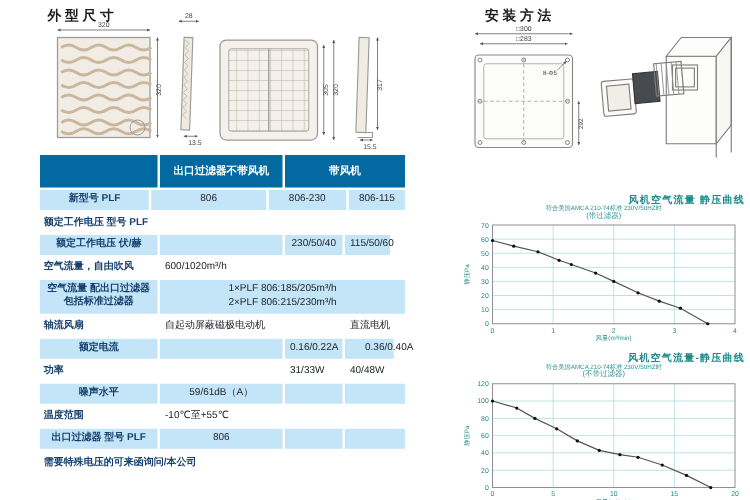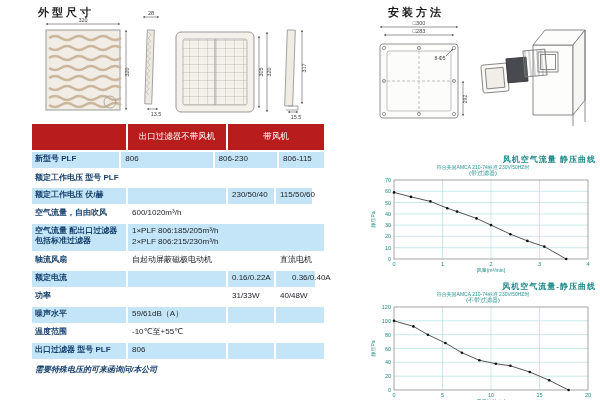--- a/index.html
+++ b/index.html
@@ -4,31 +4,31 @@
 <style>
   html,body{margin:0;padding:0;}
   body{width:600px;height:400px;background:#ffffff;font-family:"Liberation Sans","DejaVu Sans",sans-serif;position:relative;overflow:hidden;}
   .sec-title{position:absolute;font-size:11px;font-weight:bold;color:#1c1c1c;letter-spacing:3px;}
   #dim-title{left:38px;top:5px;}
   #inst-title{left:388px;top:5px;}
   #drawings{position:absolute;left:0;top:0;width:600px;height:135px;}
   
   #spec-table{position:absolute;left:32px;top:124px;width:292px;}
   .t-header{display:flex;height:26px;}
-  .th{background:#b91c1c;color:#ffffff;font-size:8.5px;font-weight:normal;display:flex;align-items:center;justify-content:center;box-sizing:border-box;}
+  .th{background:#0369a1;color:#ffffff;font-size:8.5px;font-weight:bold;display:flex;align-items:center;justify-content:center;box-sizing:border-box;}
   .th.c0{width:94px;}
   .th.c1{width:98px;margin-left:2px;}
   .th.c2{width:96px;margin-left:2px;}
   .t-row{display:flex;margin-top:2px;min-height:16px;}
   .t-row.tall{min-height:27px;}
   .t-label{width:94px;font-size:8px;color:#16406e;font-weight:bold;padding:2px 3px;box-sizing:border-box;white-space:pre-line;line-height:1.3;}
   .t-full{width:292px;font-size:8px;color:#16406e;font-weight:bold;padding:2px 3px;box-sizing:border-box;}
   .t-cell{font-size:8px;color:#20242a;padding:2px 4px;box-sizing:border-box;margin-left:2px;white-space:pre-line;line-height:1.35;}
-  .shade{background:#c3e5f7;}
-  #footnote{font-size:8px;color:#16406e;font-weight:bold;margin-top:5px;padding-left:3px;font-style:italic;}
+  .shade{background:#c3e5f7;text-align:center;}
+  #footnote{font-size:8px;color:#16406e;font-weight:bold;margin-top:5px;padding-left:3px;}
   
   .chart-block{position:absolute;left:370px;width:226px;}
   #chart-block-0{top:144px;}
   #chart-block-1{top:271px;}
   .c-title{font-size:8px;font-weight:bold;color:#1f8a8a;text-align:right;letter-spacing:1px;line-height:1.1;margin-top:12px;}
   .c-sub{font-size:5px;color:#2a9393;text-align:center;line-height:1.1;}
   .c-cap{font-size:6px;color:#2a9393;text-align:center;line-height:1.15;}
   .c-plot{width:226px;}
 </style>
 </head>

